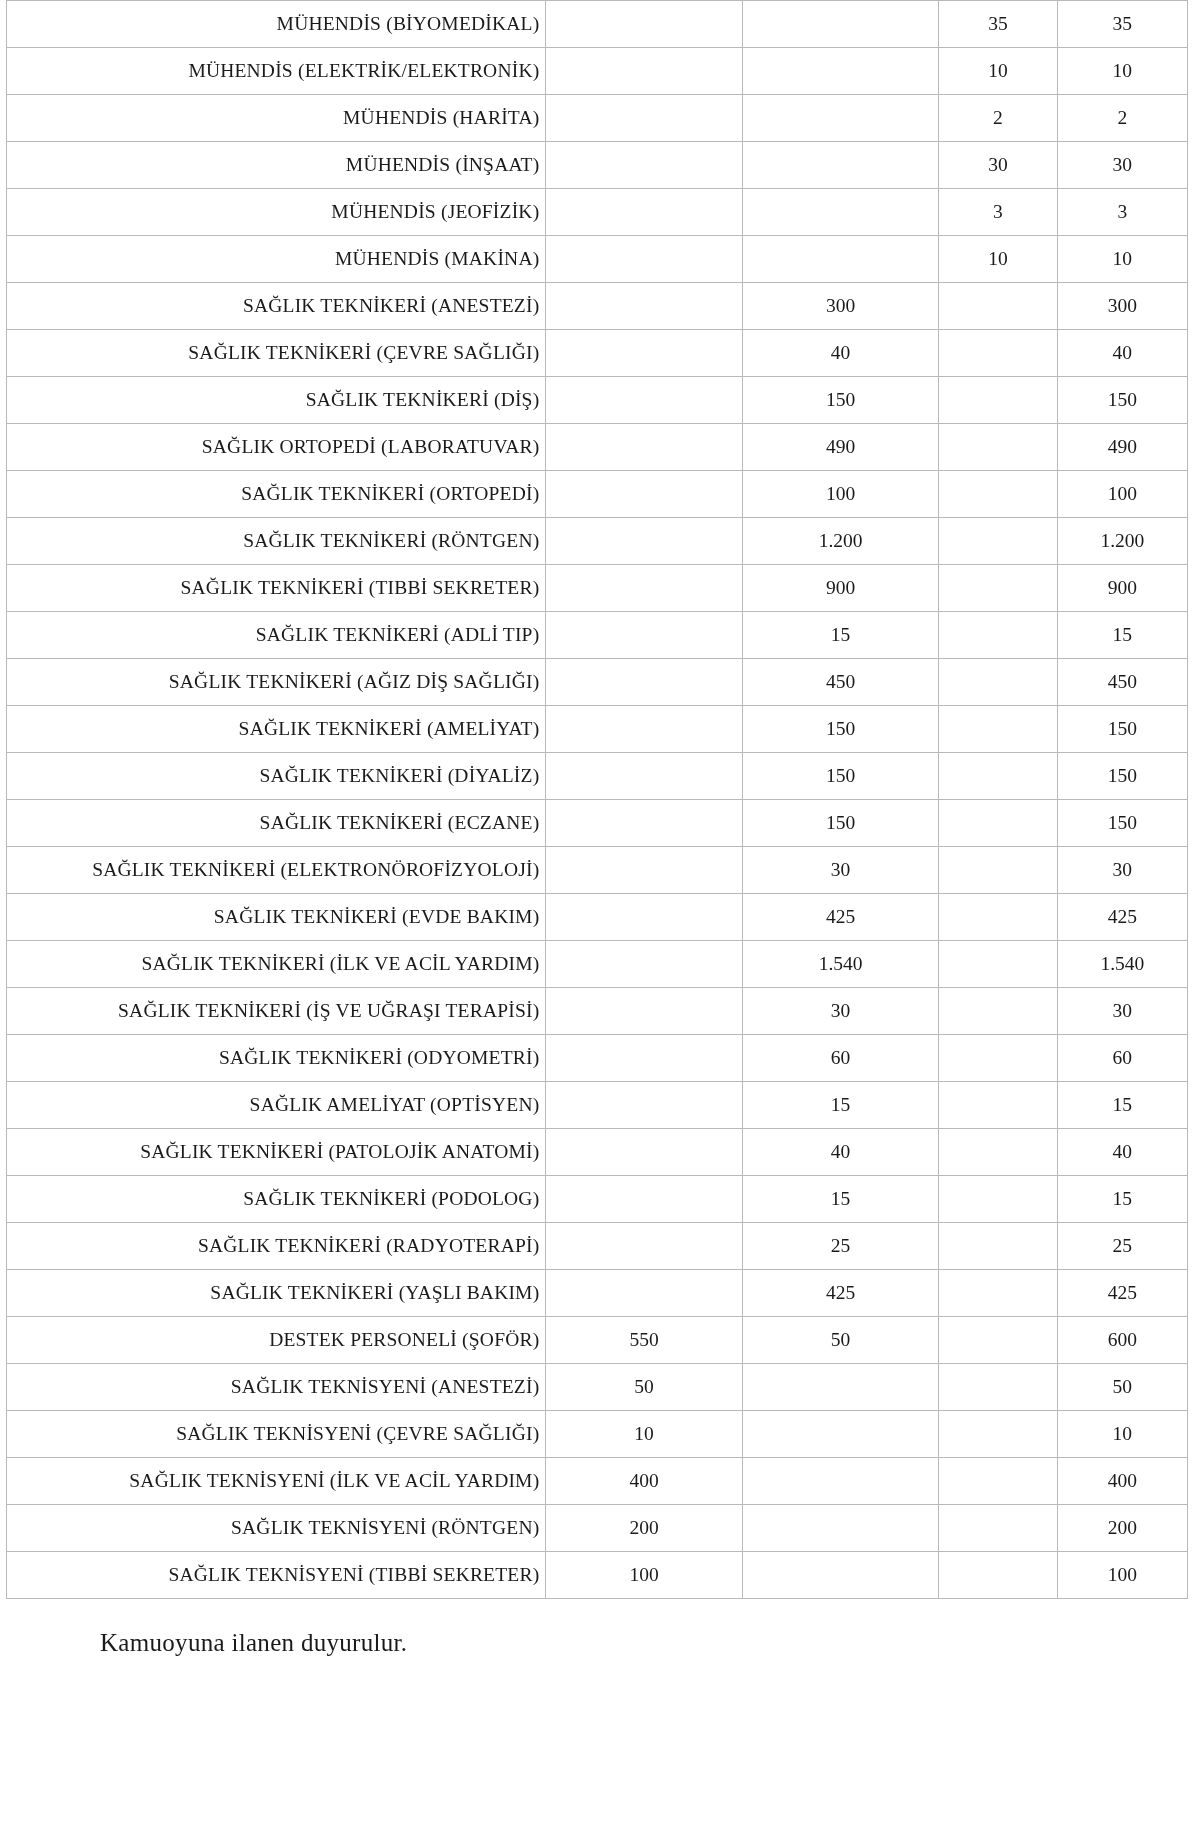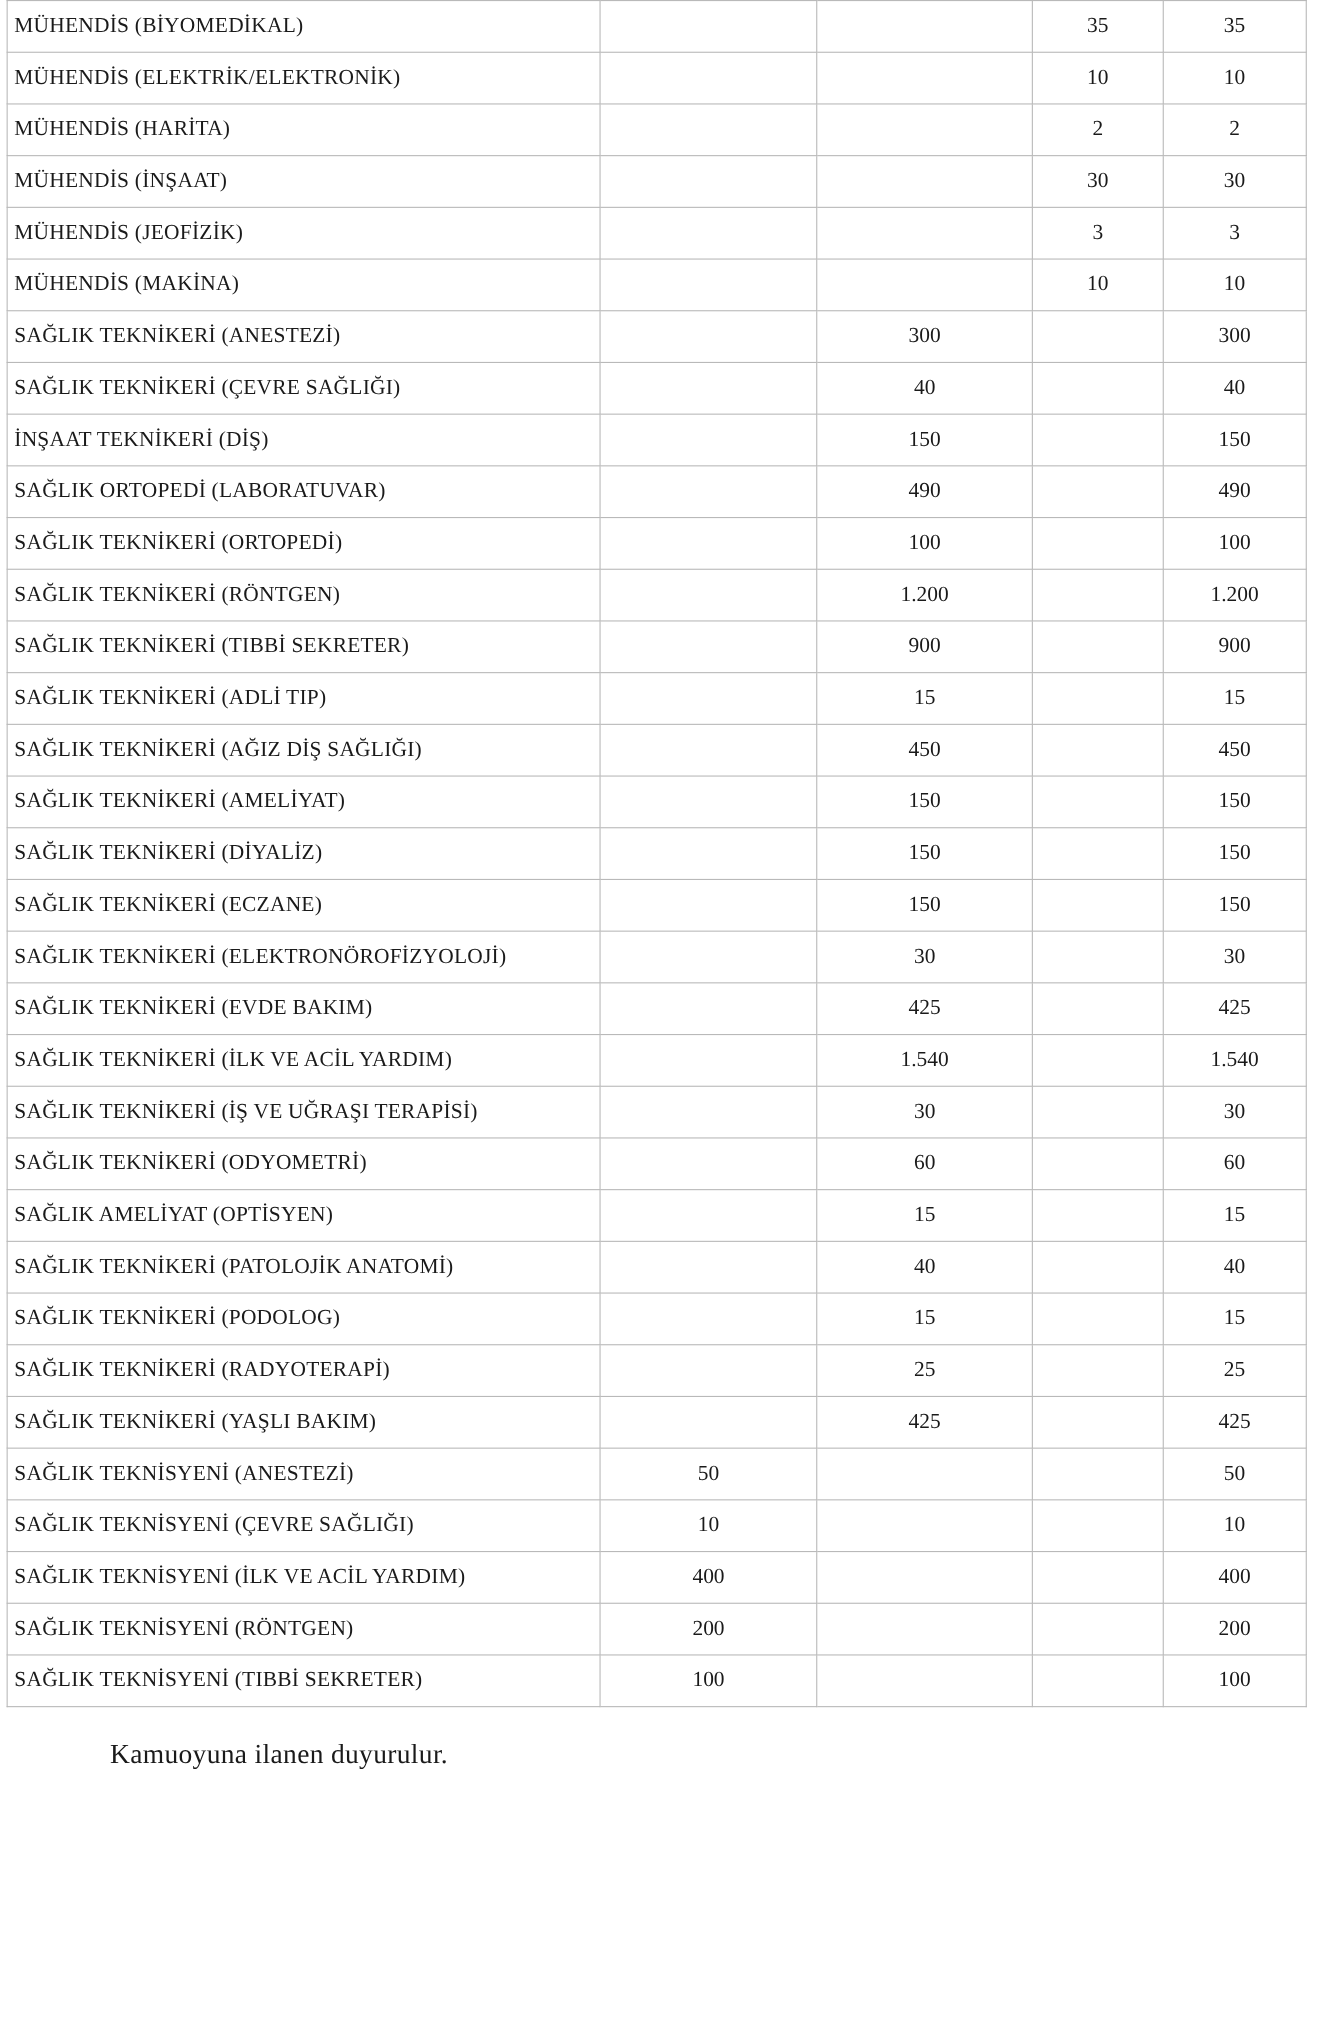--- a/index.html
+++ b/index.html
@@ -28,21 +28,21 @@
   table.data td {
     border: 1px solid #b9b9b9;
     height: 46px;
     padding: 0 6px;
     font-size: 19.5px;
     line-height: 1.1;
     vertical-align: middle;
     background: #fff;
   }
   td.label {
-    text-align: left;
+    text-align: right;
     padding-left: 8px;
     letter-spacing: 0.2px;
   }
   td.num {
     text-align: center;
     font-size: 19px;
   }
   .col-label { width: 538px; }
   .col-a { width: 196px; }
   .col-b { width: 196px; }
@@ -127,21 +127,21 @@
           <td class="num">300</td>
         </tr>
         <tr>
           <td class="label">SAĞLIK TEKNİKERİ (ÇEVRE SAĞLIĞI)</td>
           <td class="num"></td>
           <td class="num">40</td>
           <td class="num"></td>
           <td class="num">40</td>
         </tr>
         <tr>
-          <td class="label">İNŞAAT TEKNİKERİ (DİŞ)</td>
+          <td class="label">SAĞLIK TEKNİKERİ (DİŞ)</td>
           <td class="num"></td>
           <td class="num">150</td>
           <td class="num"></td>
           <td class="num">150</td>
         </tr>
         <tr>
           <td class="label">SAĞLIK ORTOPEDİ (LABORATUVAR)</td>
           <td class="num"></td>
           <td class="num">490</td>
           <td class="num"></td>
@@ -265,20 +265,27 @@
           <td class="num">25</td>
           <td class="num"></td>
           <td class="num">25</td>
         </tr>
         <tr>
           <td class="label">SAĞLIK TEKNİKERİ (YAŞLI BAKIM)</td>
           <td class="num"></td>
           <td class="num">425</td>
           <td class="num"></td>
           <td class="num">425</td>
+        </tr>
+        <tr>
+          <td class="label">DESTEK PERSONELİ (ŞOFÖR)</td>
+          <td class="num">550</td>
+          <td class="num">50</td>
+          <td class="num"></td>
+          <td class="num">600</td>
         </tr>
         <tr>
           <td class="label">SAĞLIK TEKNİSYENİ (ANESTEZİ)</td>
           <td class="num">50</td>
           <td class="num"></td>
           <td class="num"></td>
           <td class="num">50</td>
         </tr>
         <tr>
           <td class="label">SAĞLIK TEKNİSYENİ (ÇEVRE SAĞLIĞI)</td>

